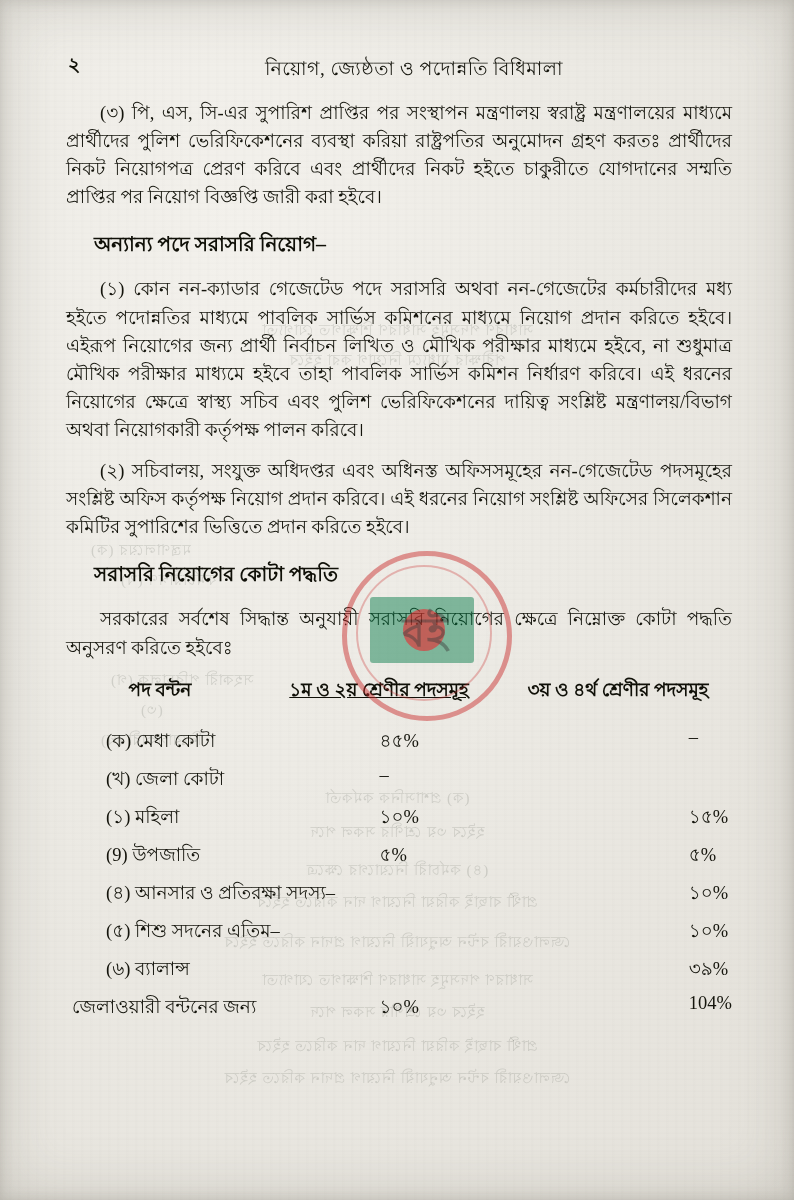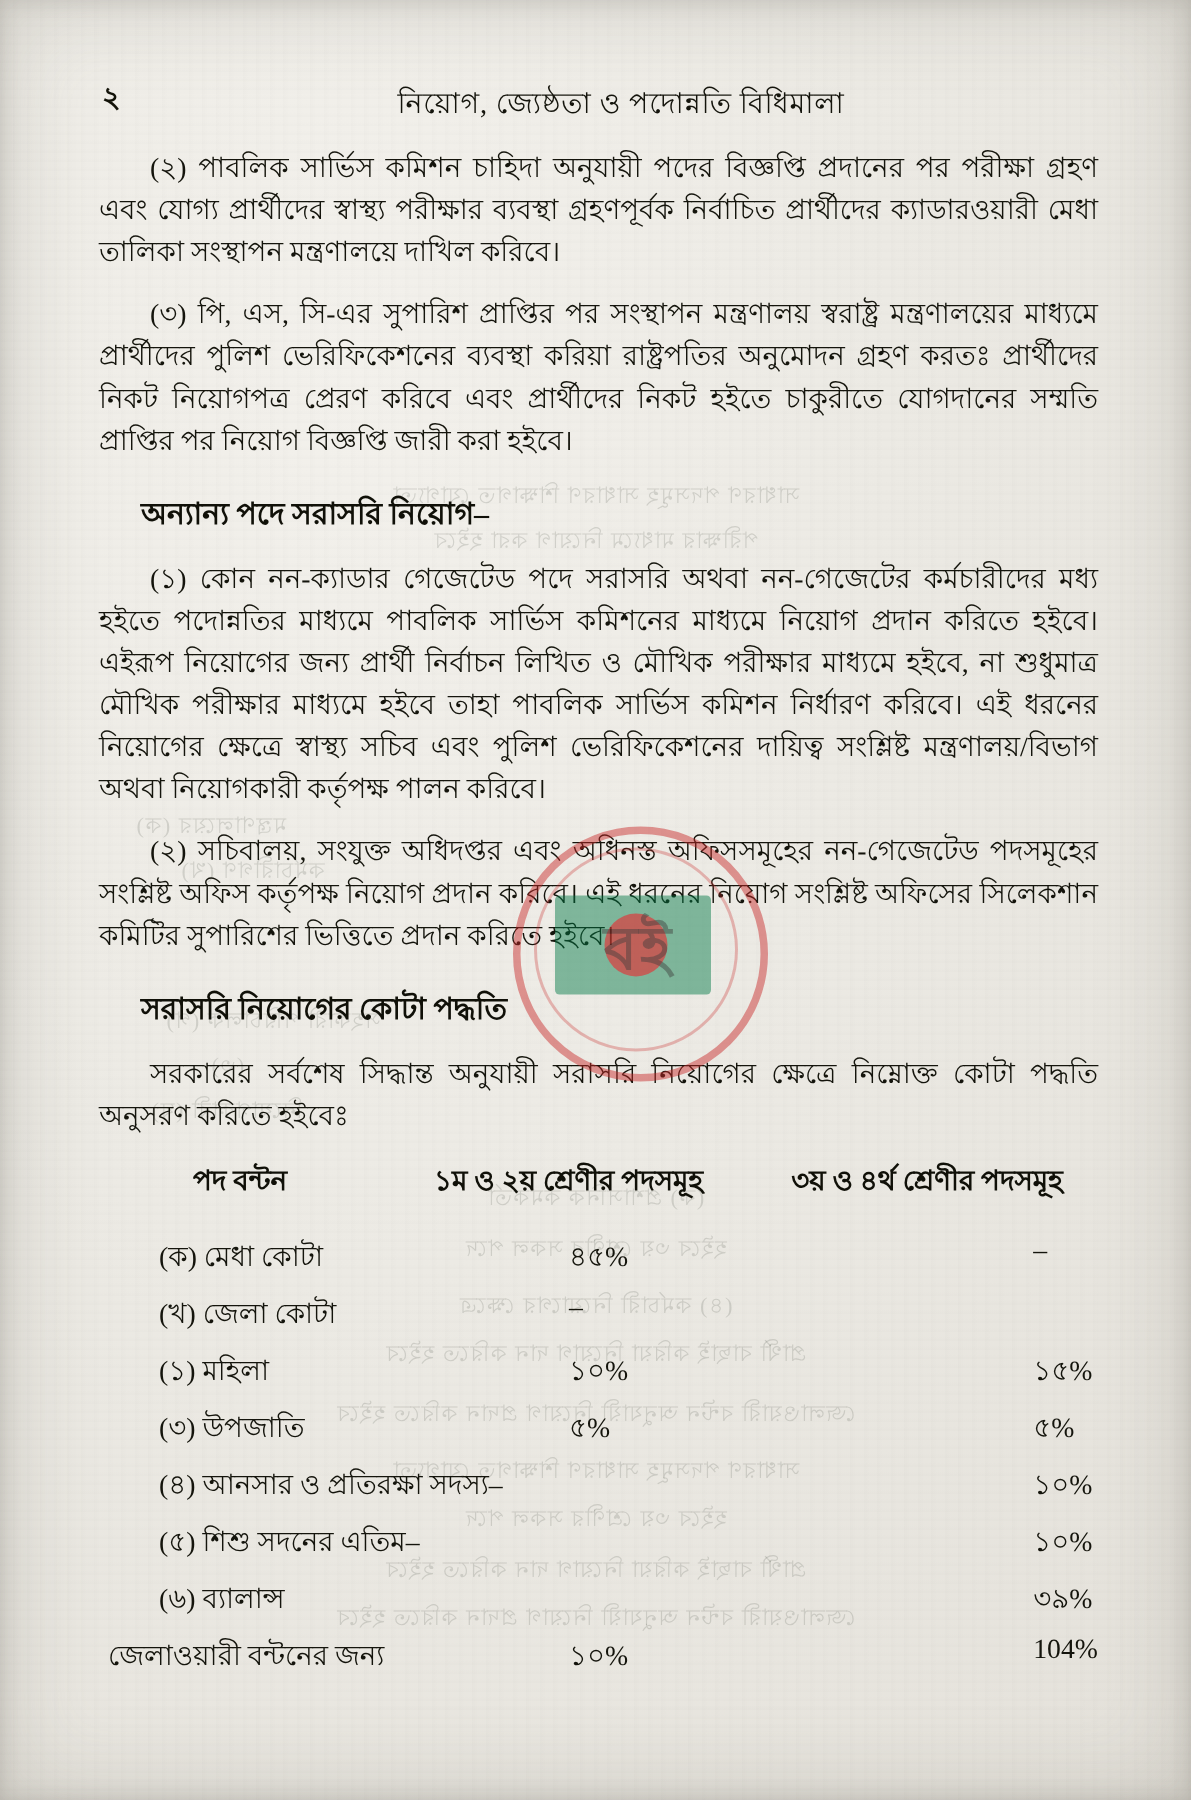--- a/index.html
+++ b/index.html
@@ -97,21 +97,21 @@
   
   .quota-head {
     margin: 14px 0 0 0;
     font-size: 18.5px;
     font-weight: bold;
     display: flex;
     color: #101008;
     text-align: center;
   }
   .quota-head .c-label { width: 188px; }
-  .quota-head .c-col1  { width: 250px; }
+  .quota-head .c-col1  { width: 250px; text-decoration: underline; }
   .quota-head .c-col2  { flex: 1; }
 
   table.quota {
     width: 100%;
     border-collapse: collapse;
     font-size: 18.5px;
     margin-top: 17px;
     color: #14140c;
   }
   table.quota td {
@@ -199,21 +199,20 @@
     <div class="bleed" style="top:1034px;">প্রার্থী বাছাই করিয়া নিয়োগ দান করিতে হইবে</div>
     <div class="bleed" style="top:1066px;">জেলাওয়ারী বন্টন অনুযায়ী নিয়োগ প্রদান করিতে হইবে</div>
   </div>
 
   <div class="page-number">২</div>
 
   <div class="content">
 
     <div class="running-head">নিয়োগ, জ্যেষ্ঠতা ও পদোন্নতি বিধিমালা</div>
 
-    <p class="para">(২) পাবলিক সার্ভিস কমিশন চাহিদা অনুযায়ী পদের বিজ্ঞপ্তি প্রদানের পর পরীক্ষা গ্রহণ এবং যোগ্য প্রার্থীদের স্বাস্থ্য পরীক্ষার ব্যবস্থা গ্রহণপূর্বক নির্বাচিত প্রার্থীদের ক্যাডারওয়ারী মেধা তালিকা সংস্থাপন মন্ত্রণালয়ে দাখিল করিবে।</p>
     <p class="para">(৩) পি, এস, সি-এর সুপারিশ প্রাপ্তির পর সংস্থাপন মন্ত্রণালয় স্বরাষ্ট্র মন্ত্রণালয়ের মাধ্যমে প্রার্থীদের পুলিশ ভেরিফিকেশনের ব্যবস্থা করিয়া রাষ্ট্রপতির অনুমোদন গ্রহণ করতঃ প্রার্থীদের নিকট নিয়োগপত্র প্রেরণ করিবে এবং প্রার্থীদের নিকট হইতে চাকুরীতে যোগদানের সম্মতি প্রাপ্তির পর নিয়োগ বিজ্ঞপ্তি জারী করা হইবে।</p>
 
     <h2 class="section">অন্যান্য পদে সরাসরি নিয়োগ–</h2>
     <p class="para">(১) কোন নন-ক্যাডার গেজেটেড পদে সরাসরি অথবা নন-গেজেটের কর্মচারীদের মধ্য হইতে পদোন্নতির মাধ্যমে পাবলিক সার্ভিস কমিশনের মাধ্যমে নিয়োগ প্রদান করিতে হইবে। এইরূপ নিয়োগের জন্য প্রার্থী নির্বাচন লিখিত ও মৌখিক পরীক্ষার মাধ্যমে হইবে, না শুধুমাত্র মৌখিক পরীক্ষার মাধ্যমে হইবে তাহা পাবলিক সার্ভিস কমিশন নির্ধারণ করিবে। এই ধরনের নিয়োগের ক্ষেত্রে স্বাস্থ্য সচিব এবং পুলিশ ভেরিফিকেশনের দায়িত্ব সংশ্লিষ্ট মন্ত্রণালয়/বিভাগ অথবা নিয়োগকারী কর্তৃপক্ষ পালন করিবে।</p>
     <p class="para">(২) সচিবালয়, সংযুক্ত অধিদপ্তর এবং অধিনস্ত অফিসসমূহের নন-গেজেটেড পদসমূহের সংশ্লিষ্ট অফিস কর্তৃপক্ষ নিয়োগ প্রদান করিবে। এই ধরনের নিয়োগ সংশ্লিষ্ট অফিসের সিলেকশান কমিটির সুপারিশের ভিত্তিতে প্রদান করিতে হইবে।</p>
 
     <h2 class="section">সরাসরি নিয়োগের কোটা পদ্ধতি</h2>
     <p class="para">সরকারের সর্বশেষ সিদ্ধান্ত অনুযায়ী সরাসরি নিয়োগের ক্ষেত্রে নিম্নোক্ত কোটা পদ্ধতি অনুসরণ করিতে হইবেঃ</p>
 
     <div class="quota-head">
@@ -233,21 +232,21 @@
           <td class="label">(খ) জেলা কোটা</td>
           <td class="v1">–</td>
           <td class="v2"></td>
         </tr>
         <tr>
           <td class="label">(১) মহিলা</td>
           <td class="v1">১০%</td>
           <td class="v2">১৫%</td>
         </tr>
         <tr>
-          <td class="label">(৩) উপজাতি</td>
+          <td class="label">(9) উপজাতি</td>
           <td class="v1">৫%</td>
           <td class="v2">৫%</td>
         </tr>
         <tr>
           <td class="label">(৪) আনসার ও প্রতিরক্ষা সদস্য–</td>
           <td class="v1"></td>
           <td class="v2">১০%</td>
         </tr>
         <tr>
           <td class="label">(৫) শিশু সদনের এতিম–</td>

